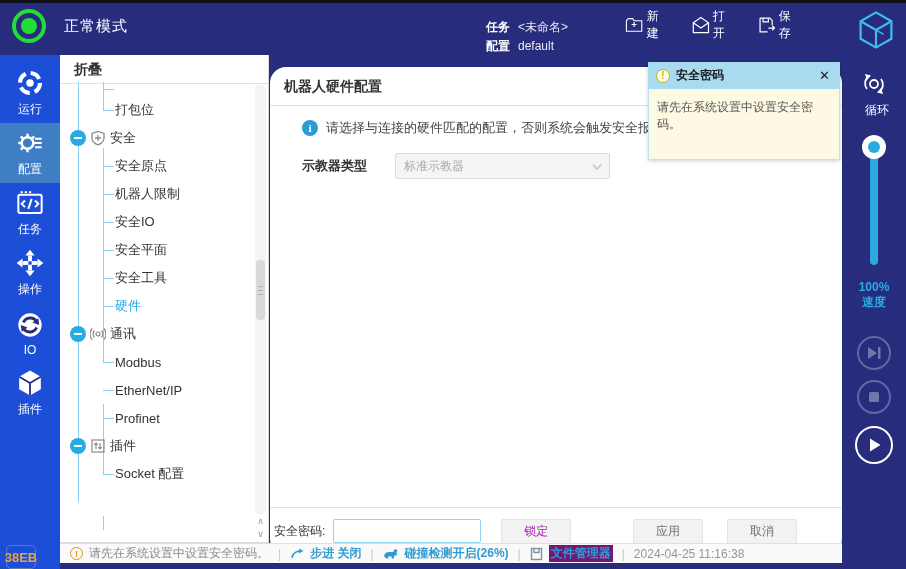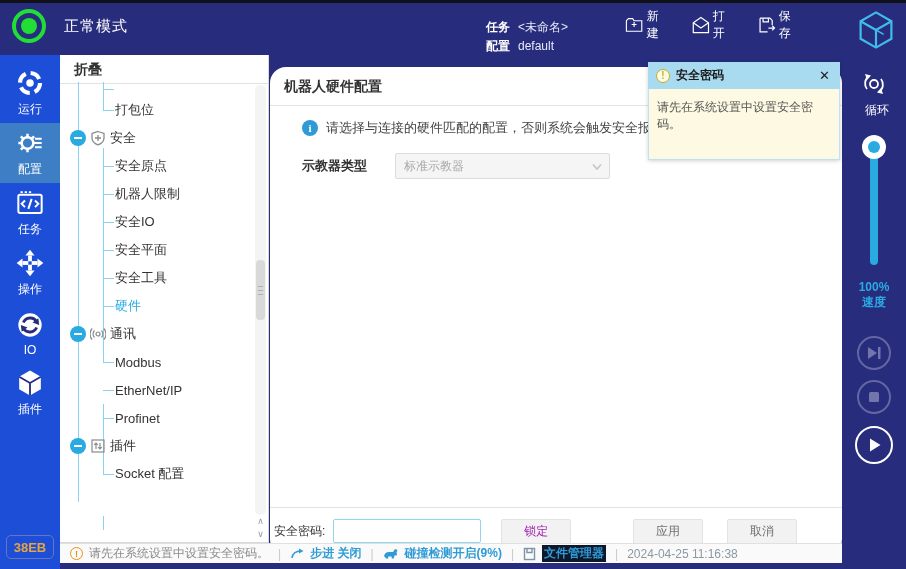--- a/index.html
+++ b/index.html
@@ -24,21 +24,21 @@
   .topbtn .tblabel { font-size:12px; color:#fff; }
   .brand { position:absolute; right:8px; top:6px; width:44px; height:42px; display:flex; align-items:center; justify-content:center; }
 
   
   .leftnav { position:absolute; left:0; top:55px; width:60px; height:514px; background:#1d4ed8; z-index:10; }
   .navitem { height:60px; display:flex; flex-direction:column; align-items:center; justify-content:center; gap:3px; color:#fff; cursor:pointer; }
   .navitem:first-child { margin-top:8px; }
   .navitem.active { background:#3D7EC5; }
   .navitem .nlabel { font-size:12px; }
   .navitem svg { width:30px; height:30px; }
-  .navbadge { position:absolute; left:6px; bottom:10px; width:48px; height:24px; border:1px solid #6A74B8; border-radius:5px; color:#E8A33D; font-size:13px; font-weight:bold; display:flex; align-items:center; justify-content:center; }
+  .navbadge { position:absolute; left:6px; bottom:0; width:30px; height:24px; border:1px solid #6A74B8; border-radius:5px; color:#E8A33D; font-size:13px; font-weight:bold; display:flex; align-items:center; justify-content:center; }
 
   
   .tree-panel { position:absolute; left:60px; top:55px; width:209px; height:488px; background:#fff; border-right:1px solid #D9D9D9; border-bottom:1px solid #D9D9D9; overflow:hidden; }
   .tree-header { height:29px; line-height:29px; padding-left:14px; font-size:14px; font-weight:bold; color:#333; border-bottom:1px solid #E2E2E2; }
   .tree-body { position:absolute; left:0; top:27px; width:195px; height:461px; overflow:hidden; }
   .spine { position:absolute; background:#8AD2F3; width:1px; }
   .spine-outer { left:18px; top:0; height:420px; }
   .spine-c0 { left:43px; top:0; height:28px; }
   .spine-c1 { left:43px; top:66px; height:214px; }
   .spine-c2 { left:43px; top:322px; height:70px; }
@@ -86,21 +86,21 @@
   .notif-title { font-weight:bold; color:#1A1A1A; flex:1; font-size:12px; }
   .notif-close { color:#222; font-size:13px; font-weight:bold; cursor:pointer; padding:0 2px; }
   .notif-body { background:#FDF9E2; border:1px solid #BCE3F3; border-top:none; padding:10px 8px 26px; color:#555; }
 
   
   .statusbar { position:absolute; left:60px; top:543px; width:782px; height:20px; background:#FAFAFA; border-top:1px solid #E0E0E0; display:flex; align-items:center; padding:0 4px 0 10px; gap:6px; font-size:12px; white-space:nowrap; overflow:hidden; }
   .sb-warn { width:13px; height:13px; border-radius:50%; border:1.5px solid #E8930C; color:#E8930C; font-size:9px; font-weight:bold; display:flex; align-items:center; justify-content:center; flex:0 0 13px; }
   .sb-text-warn { color:#8A8A8A; }
   .sb-sep { color:#C9C9C9; margin:0 3px; }
   .sb-blue { color:#2E9BD6; font-weight:bold; }
-  .sb-fm { background:#0f172a; padding:0 2px; }
+  .sb-fm { background:#701a75; padding:0 2px; }
   .sb-time { color:#8C98A2; }
   .statusbar svg { flex:0 0 auto; }
 
   
   .rightbar { position:absolute; left:842px; top:55px; width:64px; height:514px; background:#272C7D; z-index:10; display:flex; flex-direction:column; align-items:center; }
   .loop-wrap { margin-top:14px; display:flex; flex-direction:column; align-items:flex-end; gap:3px; color:#fff; }
   .loop-wrap svg { width:30px; height:30px; }
   .loop-label { font-size:12px; }
   .slider-wrap { position:relative; margin-top:16px; width:24px; height:135px; }
   .slider-track { position:absolute; left:8px; top:10px; width:8px; height:120px; background:#29ABE2; border-radius:4px; }
@@ -343,21 +343,21 @@
     <span class="sb-sep">|</span>
     <svg width="14" height="14" viewBox="0 0 14 14" fill="none" stroke="#2E9BD6" stroke-width="1.6">
       <path d="M2,11 Q3,4 11,4"></path>
       <polygon points="9,1.5 13.5,4 9,6.5" fill="#2E9BD6" stroke="none"></polygon>
     </svg>
     <span class="sb-blue">步进 关闭</span>
     <span class="sb-sep">|</span>
     <svg width="16" height="14" viewBox="0 0 16 14" fill="#2E9BD6">
       <path d="M1,9 q1,-4 5,-4 h4 l2,-3 2.5,1 -1,2.5 q1,1.5 0,3 h-2 l-0.8,3 h-2 l0,-2 h-3.5 l0,2 h-2 z"></path>
     </svg>
-    <span class="sb-blue">碰撞检测开启(9%)</span>
+    <span class="sb-blue">碰撞检测开启(26%)</span>
     <span class="sb-sep">|</span>
     <svg width="13" height="14" viewBox="0 0 13 14" fill="none" stroke="#7C93A8" stroke-width="1.4">
       <rect x="1.5" y="1.5" width="10" height="11"></rect>
       <path d="M4,1.5 v4 h5 v-4"></path>
     </svg>
     <span class="sb-blue sb-fm">文件管理器</span>
     <span class="sb-sep">|</span>
     <span class="sb-time">2024-04-25 11:16:38</span>
   </div>
 

